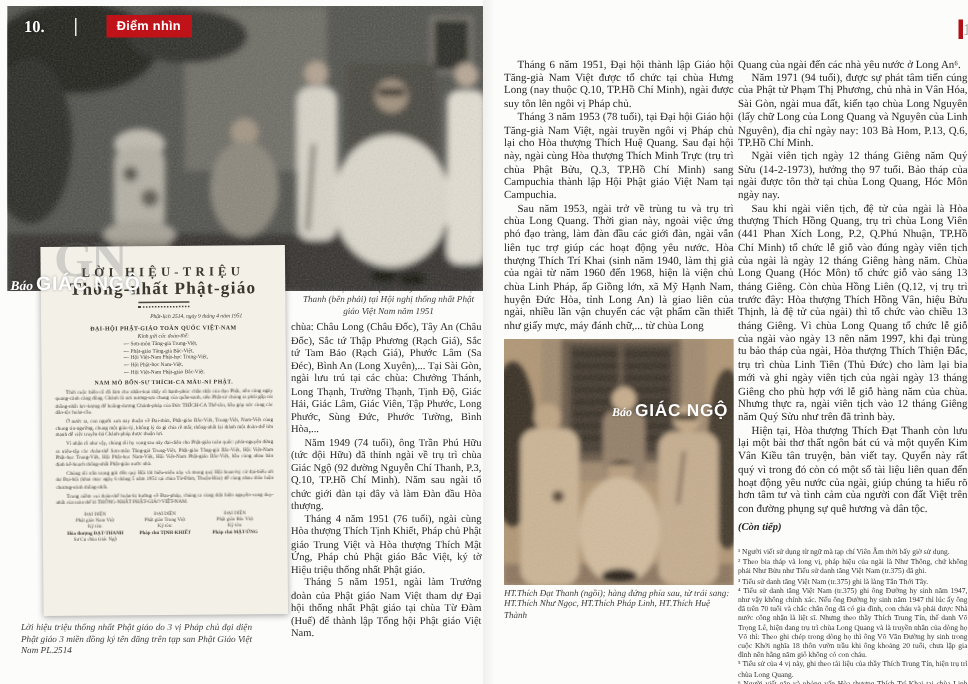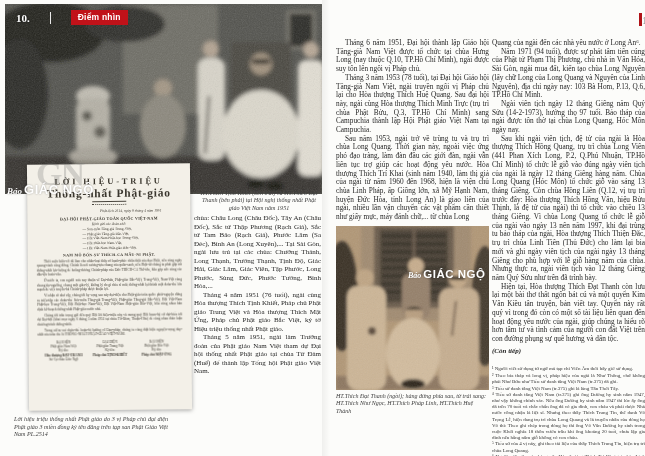--- a/index.html
+++ b/index.html
@@ -197,20 +197,21 @@
     </div>
   </div>
 </div>
 
 <div class="abs cap doc-cap">Lời hiệu triệu thống nhất Phật giáo do 3 vị Pháp chủ đại diện Phật giáo 3 miền đồng ký tên đăng trên tạp san Phật Giáo Việt Nam PL.2514</div>
 
 <div class="abs cap p1-cap">HT.Thích Tịnh Khiết (bên trái) và HT.Thích Đạt Thanh (bên phải) tại Hội nghị thống nhất Phật giáo Việt Nam năm 1951</div>
 
 <div class="abs col lcol">
   <p class="cont">chùa: Châu Long (Châu Đốc), Tây An (Châu Đốc), Sắc tứ Thập Phương (Rạch Giá), Sắc tứ Tam Bảo (Rạch Giá), Phước Lâm (Sa Đéc), Bình An (Long Xuyên),... Tại Sài Gòn, ngài lưu trú tại các chùa: Chưởng Thánh, Long Thạnh, Trường Thạnh, Tịnh Độ, Giác Hải, Giác Lâm, Giác Viên, Tập Phước, Long Phước, Sùng Đức, Phước Tường, Bình Hòa,...</p>
+  <p>Năm 1949 (74 tuổi), ông Trần Phú Hữu (tức đội Hữu) đã thỉnh ngài về trụ trì chùa Giác Ngộ (92 đường Nguyễn Chí Thanh, P.3, Q.10, TP.Hồ Chí Minh). Năm sau ngài tổ chức giới đàn tại đây và làm Đàn đầu Hòa thượng.</p>
   <p>Tháng 4 năm 1951 (76 tuổi), ngài cùng Hòa thượng Thích Tịnh Khiết, Pháp chủ Phật giáo Trung Việt và Hòa thượng Thích Mật Ứng, Pháp chủ Phật giáo Bắc Việt, ký tờ Hiệu triệu thống nhất Phật giáo.</p>
   <p>Tháng 5 năm 1951, ngài làm Trưởng đoàn của Phật giáo Nam Việt tham dự Đại hội thống nhất Phật giáo tại chùa Từ Đàm (Huế) để thành lập Tổng hội Phật giáo Việt Nam.</p>
 </div>
 
 <div class="abs pgR">
   <span class="bar"></span>
   <span class="num">11</span>
 </div>
 
 <div class="abs col colA">

